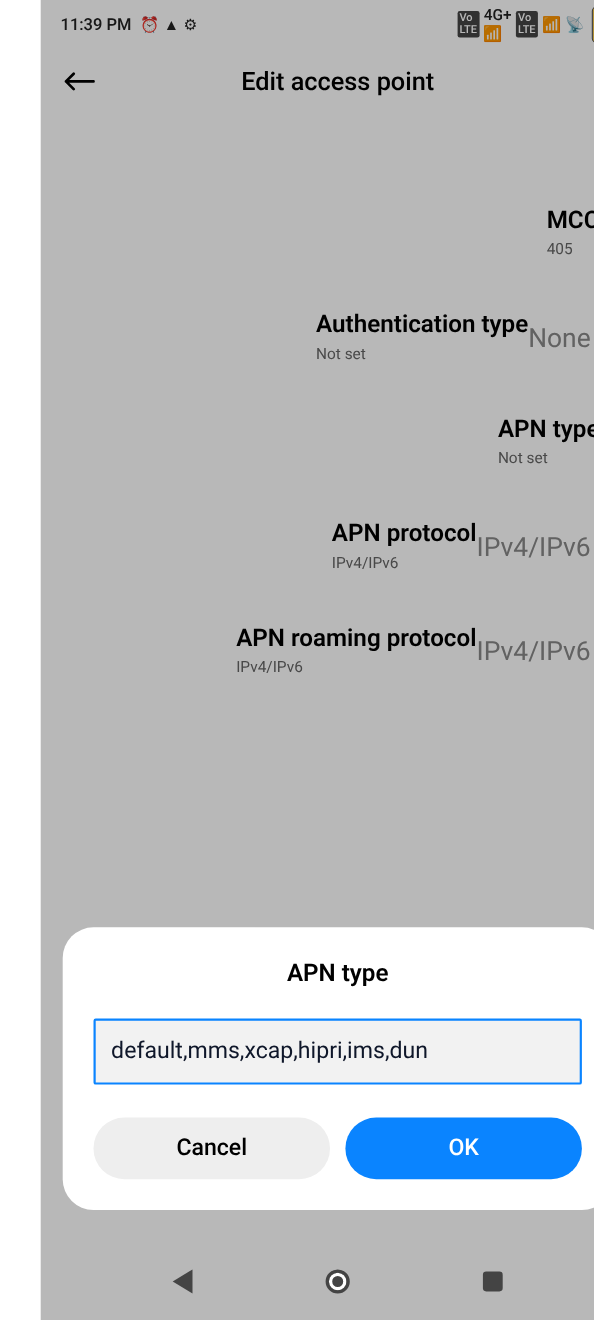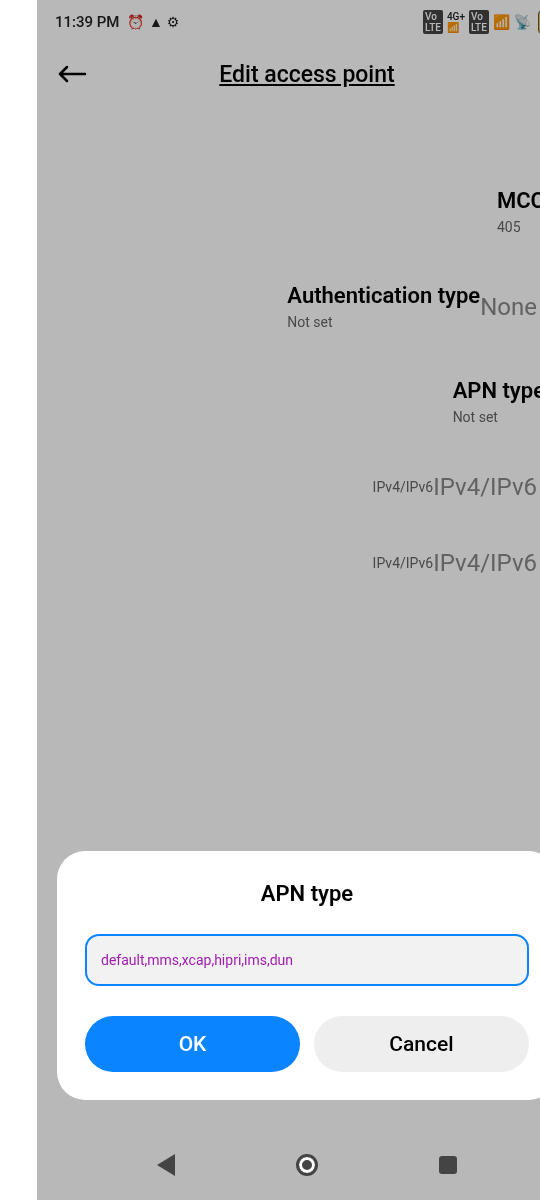--- a/index.html
+++ b/index.html
@@ -8,41 +8,41 @@
     .screen { width: 100%; height: 100%; background: #fff; position: relative; margin-left: 37px; }
     
     .status-bar { height: 44px; display: flex; align-items: center; justify-content: space-between; padding: 0 18px; font-size: 15px; font-weight: 500; color: #222; }
     .status-left { display: flex; align-items: center; gap: 8px; }
     .status-right { display: flex; gap: 6px; }
     .status-icons { display: flex; align-items: center; gap: 4px; font-size: 14px; }
     .battery { border: 1.5px solid #555; border-radius: 4px; padding: 0 4px; font-size: 10px; font-weight: 400; color: #555; background: linear-gradient(to right, #f7c948 26%, transparent 26%); }
     
     .header { height: 60px; display: flex; align-items: center; padding: 0 20px; position: relative; }
     .back-btn { width: 40px; height: 40px; display: flex; align-items: center; justify-content: flex-start; }
-    .header-title { position: absolute; left: 50%; transform: translateX(-50%); font-size: 23px; font-weight: 500; color: #000; text-decoration: underline; }
+    .header-title { position: absolute; left: 50%; transform: translateX(-50%); font-size: 23px; font-weight: 500; color: #000; }
     
     .content { padding: 0 20px; }
     .cut-item { height: 30px; overflow: hidden; margin-bottom: 30px; }
     
     .setting-row { display: flex; align-items: center; justify-content: flex-end; padding: 24px 0; }
     .setting-left { display: flex; flex-direction: column; gap: 6px; }
     .setting-title { font-size: 22px; font-weight: 600; color: #000; }
     .setting-value { font-size: 14px; color: #666; }
     .setting-right { display: flex; align-items: center; gap: 8px; }
     .right-value { font-size: 24px; color: #888; }
     
     .chevron { width: 12px; height: 12px; border-right: 2.5px solid #aaa; border-bottom: 2.5px solid #aaa; transform: rotate(-45deg); }
     .updown { display: flex; flex-direction: column; gap: 2px; }
     .updown-up { width: 0; height: 0; border-left: 6px solid transparent; border-right: 6px solid transparent; border-bottom: 7px solid #aaa; }
     .updown-down { width: 0; height: 0; border-left: 6px solid transparent; border-right: 6px solid transparent; border-top: 7px solid #aaa; }
     
     .dialog-overlay { position: absolute; inset: 0; background: rgba(0,0,0,0.28); display: flex; align-items: flex-end; justify-content: center; padding: 0 20px 100px; }
     .dialog { background: #fff; border-radius: 28px; width: 100%; padding: 30px 28px 28px; }
     .dialog-title { text-align: center; font-size: 22px; font-weight: 600; margin-bottom: 28px; }
-    .dialog-input { width: 100%; border: 2px solid #0a84ff; border-radius: 14px; background: #f2f2f2; padding: 16px 14px; font-size: 14px; color: #a21caf; outline: none; margin-bottom: 30px; }
+    .dialog-input { width: 100%; border: 2px solid #0a84ff; border-radius: 2px; background: #f2f2f2; padding: 16px 14px; font-size: 21px; color: #0f172a; outline: none; margin-bottom: 30px; }
     .dialog-buttons { display: flex; gap: 14px; }
     .dialog-btn { flex: 1; padding: 16px 0; border-radius: 28px; border: none; font-size: 21px; font-weight: 500; cursor: pointer; }
     .btn-cancel { background: #eee; color: #000; }
     .btn-ok { background: #0a84ff; color: #fff; }
     
     .nav-bar { position: absolute; bottom: 0; left: 0; right: 0; height: 70px; display: flex; align-items: center; justify-content: space-around; padding: 0 60px; }
     .nav-tri { width: 0; height: 0; border-top: 11px solid transparent; border-bottom: 11px solid transparent; border-right: 18px solid #444; }
     .nav-circ { width: 22px; height: 22px; border: 3px solid #444; border-radius: 50%; box-shadow: inset 0 0 0 3px #fff, inset 0 0 0 10px #444; }
     .nav-sq { width: 18px; height: 18px; background: #444; border-radius: 3px; }
     
@@ -57,21 +57,21 @@
       <span>11:39 PM</span>
       <span class="status-icons">
         <span>⏰</span>
         <span>▲</span>
         <span>⚙</span>
       </span>
     </div>
     <div class="status-right">
       <span class="status-icons">
         <span style="font-size:10px;background:#444;color:#fff;padding:1px 2px;border-radius:2px;">Vo<br>LTE</span>
-        <span style="font-size:10px;">4G+<br>📶</span>
+        <span style="font-size:14px;">4G+<br>📶</span>
         <span style="font-size:10px;background:#444;color:#fff;padding:1px 2px;border-radius:2px;">Vo<br>LTE</span>
         <span>📶</span>
         <span>📡</span>
       </span>
       <span class="battery">26</span>
     </div>
   </div>
 
   <div class="header">
     <div class="back-btn">
@@ -117,54 +117,56 @@
         <div class="setting-title">APN type</div>
         <div class="setting-value">Not set</div>
       </div>
       <div class="setting-right">
           <div class="chevron"></div>
         </div>
     </div>
 
     <div class="setting-row">
       <div class="setting-left">
+        <div class="setting-title">APN protocol</div>
         <div class="setting-value">IPv4/IPv6</div>
       </div>
       <div class="setting-right">
         <span class="right-value">IPv4/IPv6</span>
         <div class="updown">
             <div class="updown-up"></div>
             <div class="updown-down"></div>
           </div>
       </div>
     </div>
 
     <div class="setting-row">
       <div class="setting-left">
+        <div class="setting-title">APN roaming protocol</div>
         <div class="setting-value">IPv4/IPv6</div>
       </div>
       <div class="setting-right">
         <span class="right-value">IPv4/IPv6</span>
         <div class="updown">
             <div class="updown-up"></div>
             <div class="updown-down"></div>
           </div>
       </div>
     </div>
   </div>
 
   <div class="scroll-ind"></div>
 
   <div class="dialog-overlay">
     <div class="dialog">
       <div class="dialog-title">APN type</div>
       <input class="dialog-input" value="default,mms,xcap,hipri,ims,dun" style="">
       <div class="dialog-buttons">
+        <button class="dialog-btn btn-cancel">Cancel</button>
         <button class="dialog-btn btn-ok">OK</button>
-        <button class="dialog-btn btn-cancel">Cancel</button>
       </div>
     </div>
   </div>
 
   <div class="nav-bar">
     <div class="nav-tri"></div>
     <div class="nav-circ"></div>
     <div class="nav-sq"></div>
   </div>
 </div>

